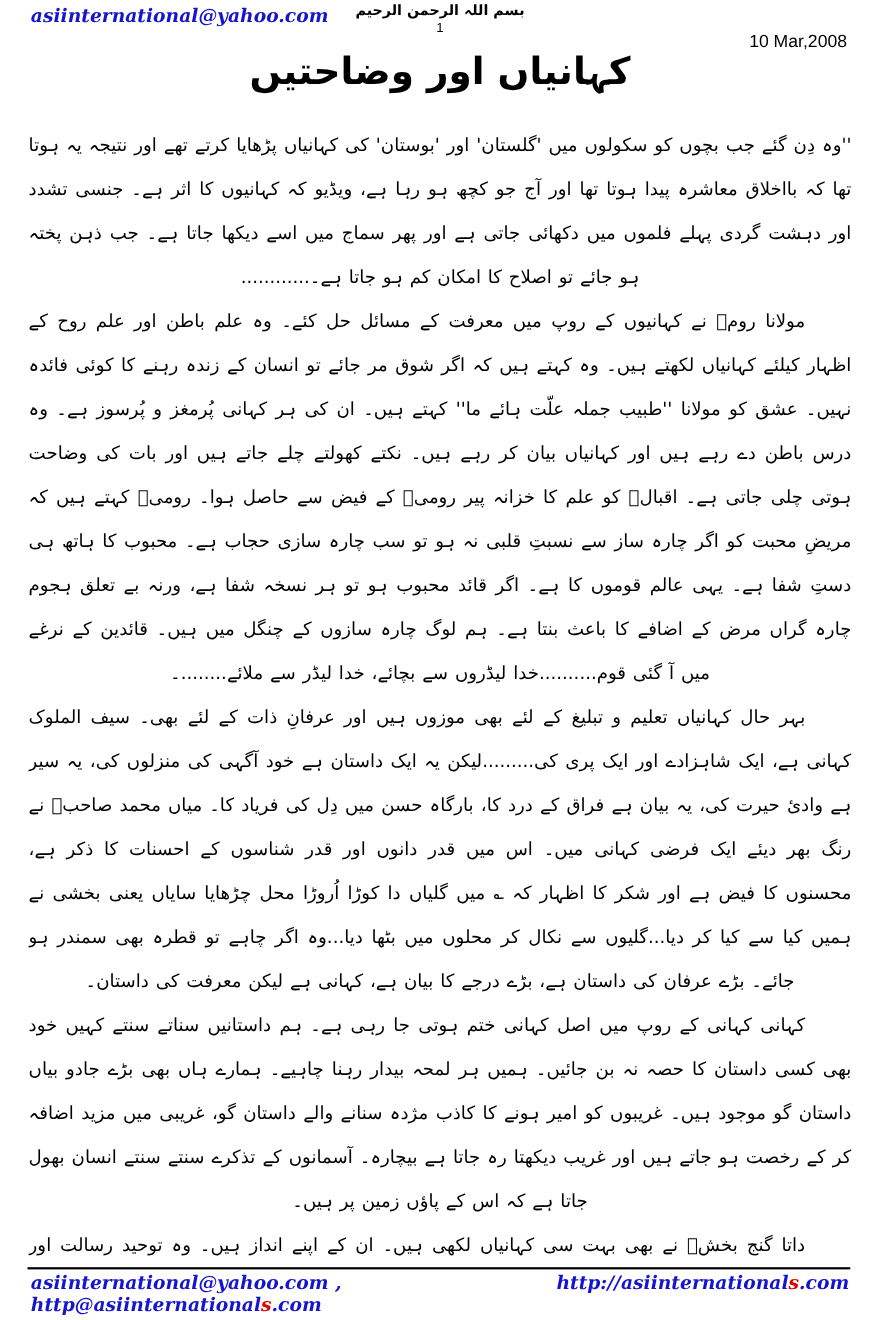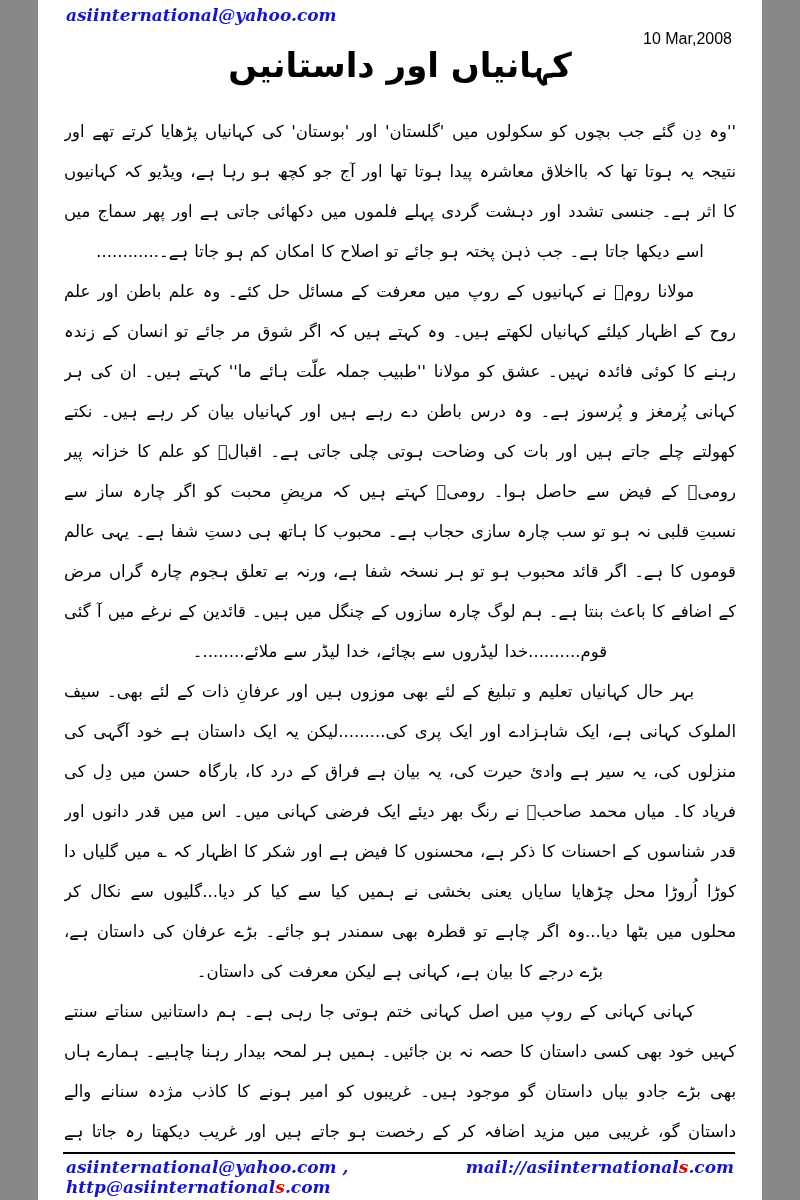--- a/index.html
+++ b/index.html
@@ -1,18 +1,18 @@
 <!DOCTYPE html>
 <html lang="ur"><head>
 <meta charset="utf-8">
 <style>
   html,body { margin:0; padding:0; background:#888; }
   .page {
     position:relative;
-    width:724px; height:1200px;
+    width:800px; height:1200px;
     margin:0 auto;
     background:#ffffff;
     font-family:"DejaVu Sans", sans-serif;
     color:#000;
     overflow:hidden;
   }
 
   
   .header-email {
     position:absolute; top:5px; left:28px;
@@ -68,38 +68,42 @@
   .footer a { color:#1515cc; text-decoration:none; }
   .accent-s { color:#e00000; }
 </style>
 </head>
 <body>
 
 <div class="page">
 
   <a class="header-email">asiinternational@yahoo.com</a>
 
+  <div class="bismillah-wrap">
+    <div class="bismillah">بسم اللہ الرحمن الرحیم</div>
+    <div class="page-num">1</div>
+  </div>
 
   <div class="doc-date">10 Mar,2008</div>
 
-  <div class="doc-title">کہانیاں اور داستانیں</div>
+  <div class="doc-title">کہانیاں اور وضاحتیں</div>
 
   <div class="content">
     <p class="no-indent">''وہ دِن گئے جب بچوں کو سکولوں میں 'گلستان' اور 'بوستان' کی کہانیاں پڑھایا کرتے تھے اور نتیجہ یہ ہوتا تھا کہ بااخلاق معاشرہ پیدا ہوتا تھا اور آج جو کچھ ہو رہا ہے، ویڈیو کہ کہانیوں کا اثر ہے۔ جنسی تشدد اور دہشت گردی پہلے فلموں میں دکھائی جاتی ہے اور پھر سماج میں اسے دیکھا جاتا ہے۔ جب ذہن پختہ ہو جائے تو اصلاح کا امکان کم ہو جاتا ہے۔............</p>
     <p>مولانا رومؒ نے کہانیوں کے روپ میں معرفت کے مسائل حل کئے۔ وہ علم باطن اور علم روح کے اظہار کیلئے کہانیاں لکھتے ہیں۔ وہ کہتے ہیں کہ اگر شوق مر جائے تو انسان کے زندہ رہنے کا کوئی فائدہ نہیں۔ عشق کو مولانا ''طبیب جملہ علّت ہائے ما'' کہتے ہیں۔ ان کی ہر کہانی پُرمغز و پُرسوز ہے۔ وہ درس باطن دے رہے ہیں اور کہانیاں بیان کر رہے ہیں۔ نکتے کھولتے چلے جاتے ہیں اور بات کی وضاحت ہوتی چلی جاتی ہے۔ اقبالؒ کو علم کا خزانہ پیر رومیؒ کے فیض سے حاصل ہوا۔ رومیؒ کہتے ہیں کہ مریضِ محبت کو اگر چارہ ساز سے نسبتِ قلبی نہ ہو تو سب چارہ سازی حجاب ہے۔ محبوب کا ہاتھ ہی دستِ شفا ہے۔ یہی عالم قوموں کا ہے۔ اگر قائد محبوب ہو تو ہر نسخہ شفا ہے، ورنہ بے تعلق ہجوم چارہ گراں مرض کے اضافے کا باعث بنتا ہے۔ ہم لوگ چارہ سازوں کے چنگل میں ہیں۔ قائدین کے نرغے میں آ گئی قوم..........خدا لیڈروں سے بچائے، خدا لیڈر سے ملائے........۔</p>
     <p>بہر حال کہانیاں تعلیم و تبلیغ کے لئے بھی موزوں ہیں اور عرفانِ ذات کے لئے بھی۔ سیف الملوک کہانی ہے، ایک شاہزادے اور ایک پری کی.........لیکن یہ ایک داستان ہے خود آگہی کی منزلوں کی، یہ سیر ہے وادیٔ حیرت کی، یہ بیان ہے فراق کے درد کا، بارگاہ حسن میں دِل کی فریاد کا۔ میاں محمد صاحبؒ نے رنگ بھر دیئے ایک فرضی کہانی میں۔ اس میں قدر دانوں اور قدر شناسوں کے احسنات کا ذکر ہے، محسنوں کا فیض ہے اور شکر کا اظہار کہ ؎ میں گلیاں دا کوڑا اُروڑا محل چڑھایا سایاں یعنی بخشی نے ہمیں کیا سے کیا کر دیا...گلیوں سے نکال کر محلوں میں بٹھا دیا...وہ اگر چاہے تو قطرہ بھی سمندر ہو جائے۔ بڑے عرفان کی داستان ہے، بڑے درجے کا بیان ہے، کہانی ہے لیکن معرفت کی داستان۔</p>
     <p>کہانی کہانی کے روپ میں اصل کہانی ختم ہوتی جا رہی ہے۔ ہم داستانیں سناتے سنتے کہیں خود بھی کسی داستان کا حصہ نہ بن جائیں۔ ہمیں ہر لمحہ بیدار رہنا چاہیے۔ ہمارے ہاں بھی بڑے جادو بیاں داستان گو موجود ہیں۔ غریبوں کو امیر ہونے کا کاذب مژدہ سنانے والے داستان گو، غریبی میں مزید اضافہ کر کے رخصت ہو جاتے ہیں اور غریب دیکھتا رہ جاتا ہے بیچارہ۔ آسمانوں کے تذکرے سنتے سنتے انسان بھول جاتا ہے کہ اس کے پاؤں زمین پر ہیں۔</p>
     <p>داتا گنج بخشؒ نے بھی بہت سی کہانیاں لکھی ہیں۔ ان کے اپنے انداز ہیں۔ وہ توحید رسالت اور عرفان کے بارے میں وضاحتیں دینے کے لئے کہانی پیش کرتے ہیں مثلاً ایک دفعہ انہوں نے اپنے شیخؒ سے پوچھا 'جناب توحید کیا ہے؟' شیخ نے کہا پھر کبھی بتاؤں گا۔ کچھ ہی دِنوں بعد سفر حج کا آغاز ہوا۔ دورانِ سفر ایک دِن نمازِ ظہر سے فارغ ہو کر یہ لوگ بیٹھے ہی تھے کہ مغرب سے</p>
   </div>
 
   <hr class="footer-rule">
 
   <div class="footer">
     <span>
       <a>asiinternational@yahoo.com</a><span> , </span><a><span>http@asiinternational</span><span class="accent-s">s</span><span>.com</span></a>
     </span>
 
     <a>
-      <span>mail://asiinternational</span><span class="accent-s">s</span><span>.com</span>
+      <span>http://asiinternational</span><span class="accent-s">s</span><span>.com</span>
     </a>
   </div>
 
 </div>
 
 </body></html>

